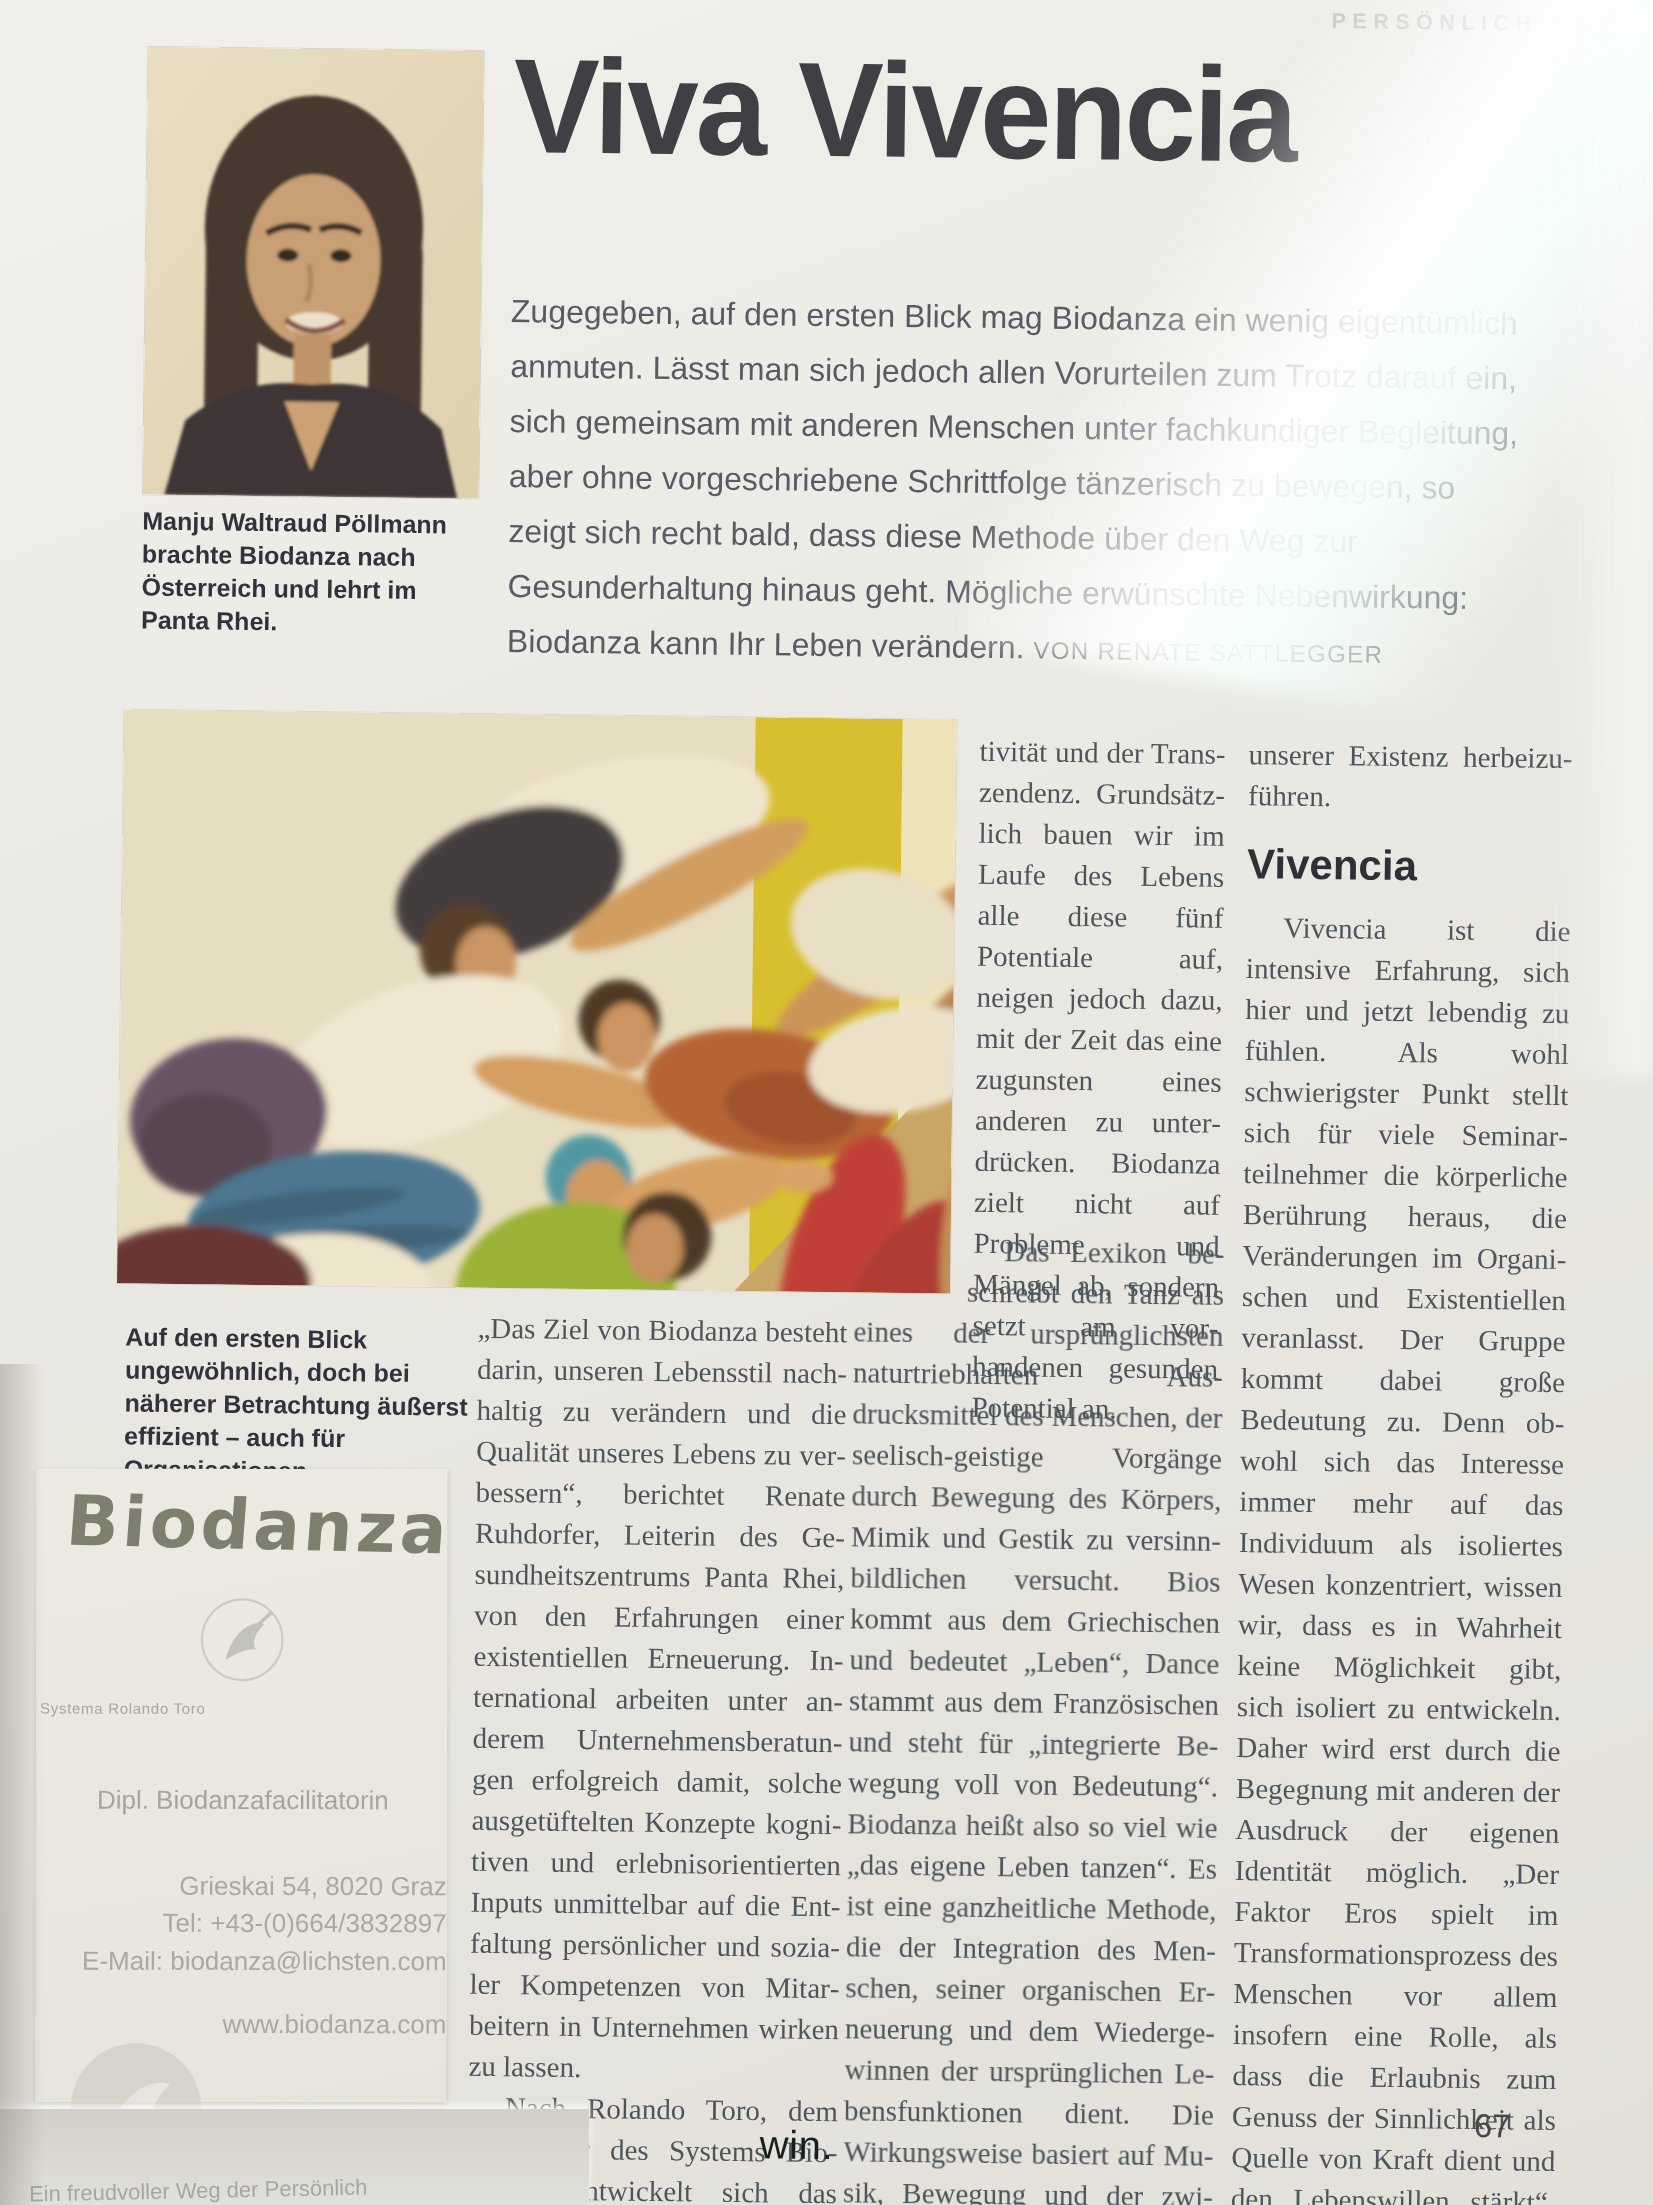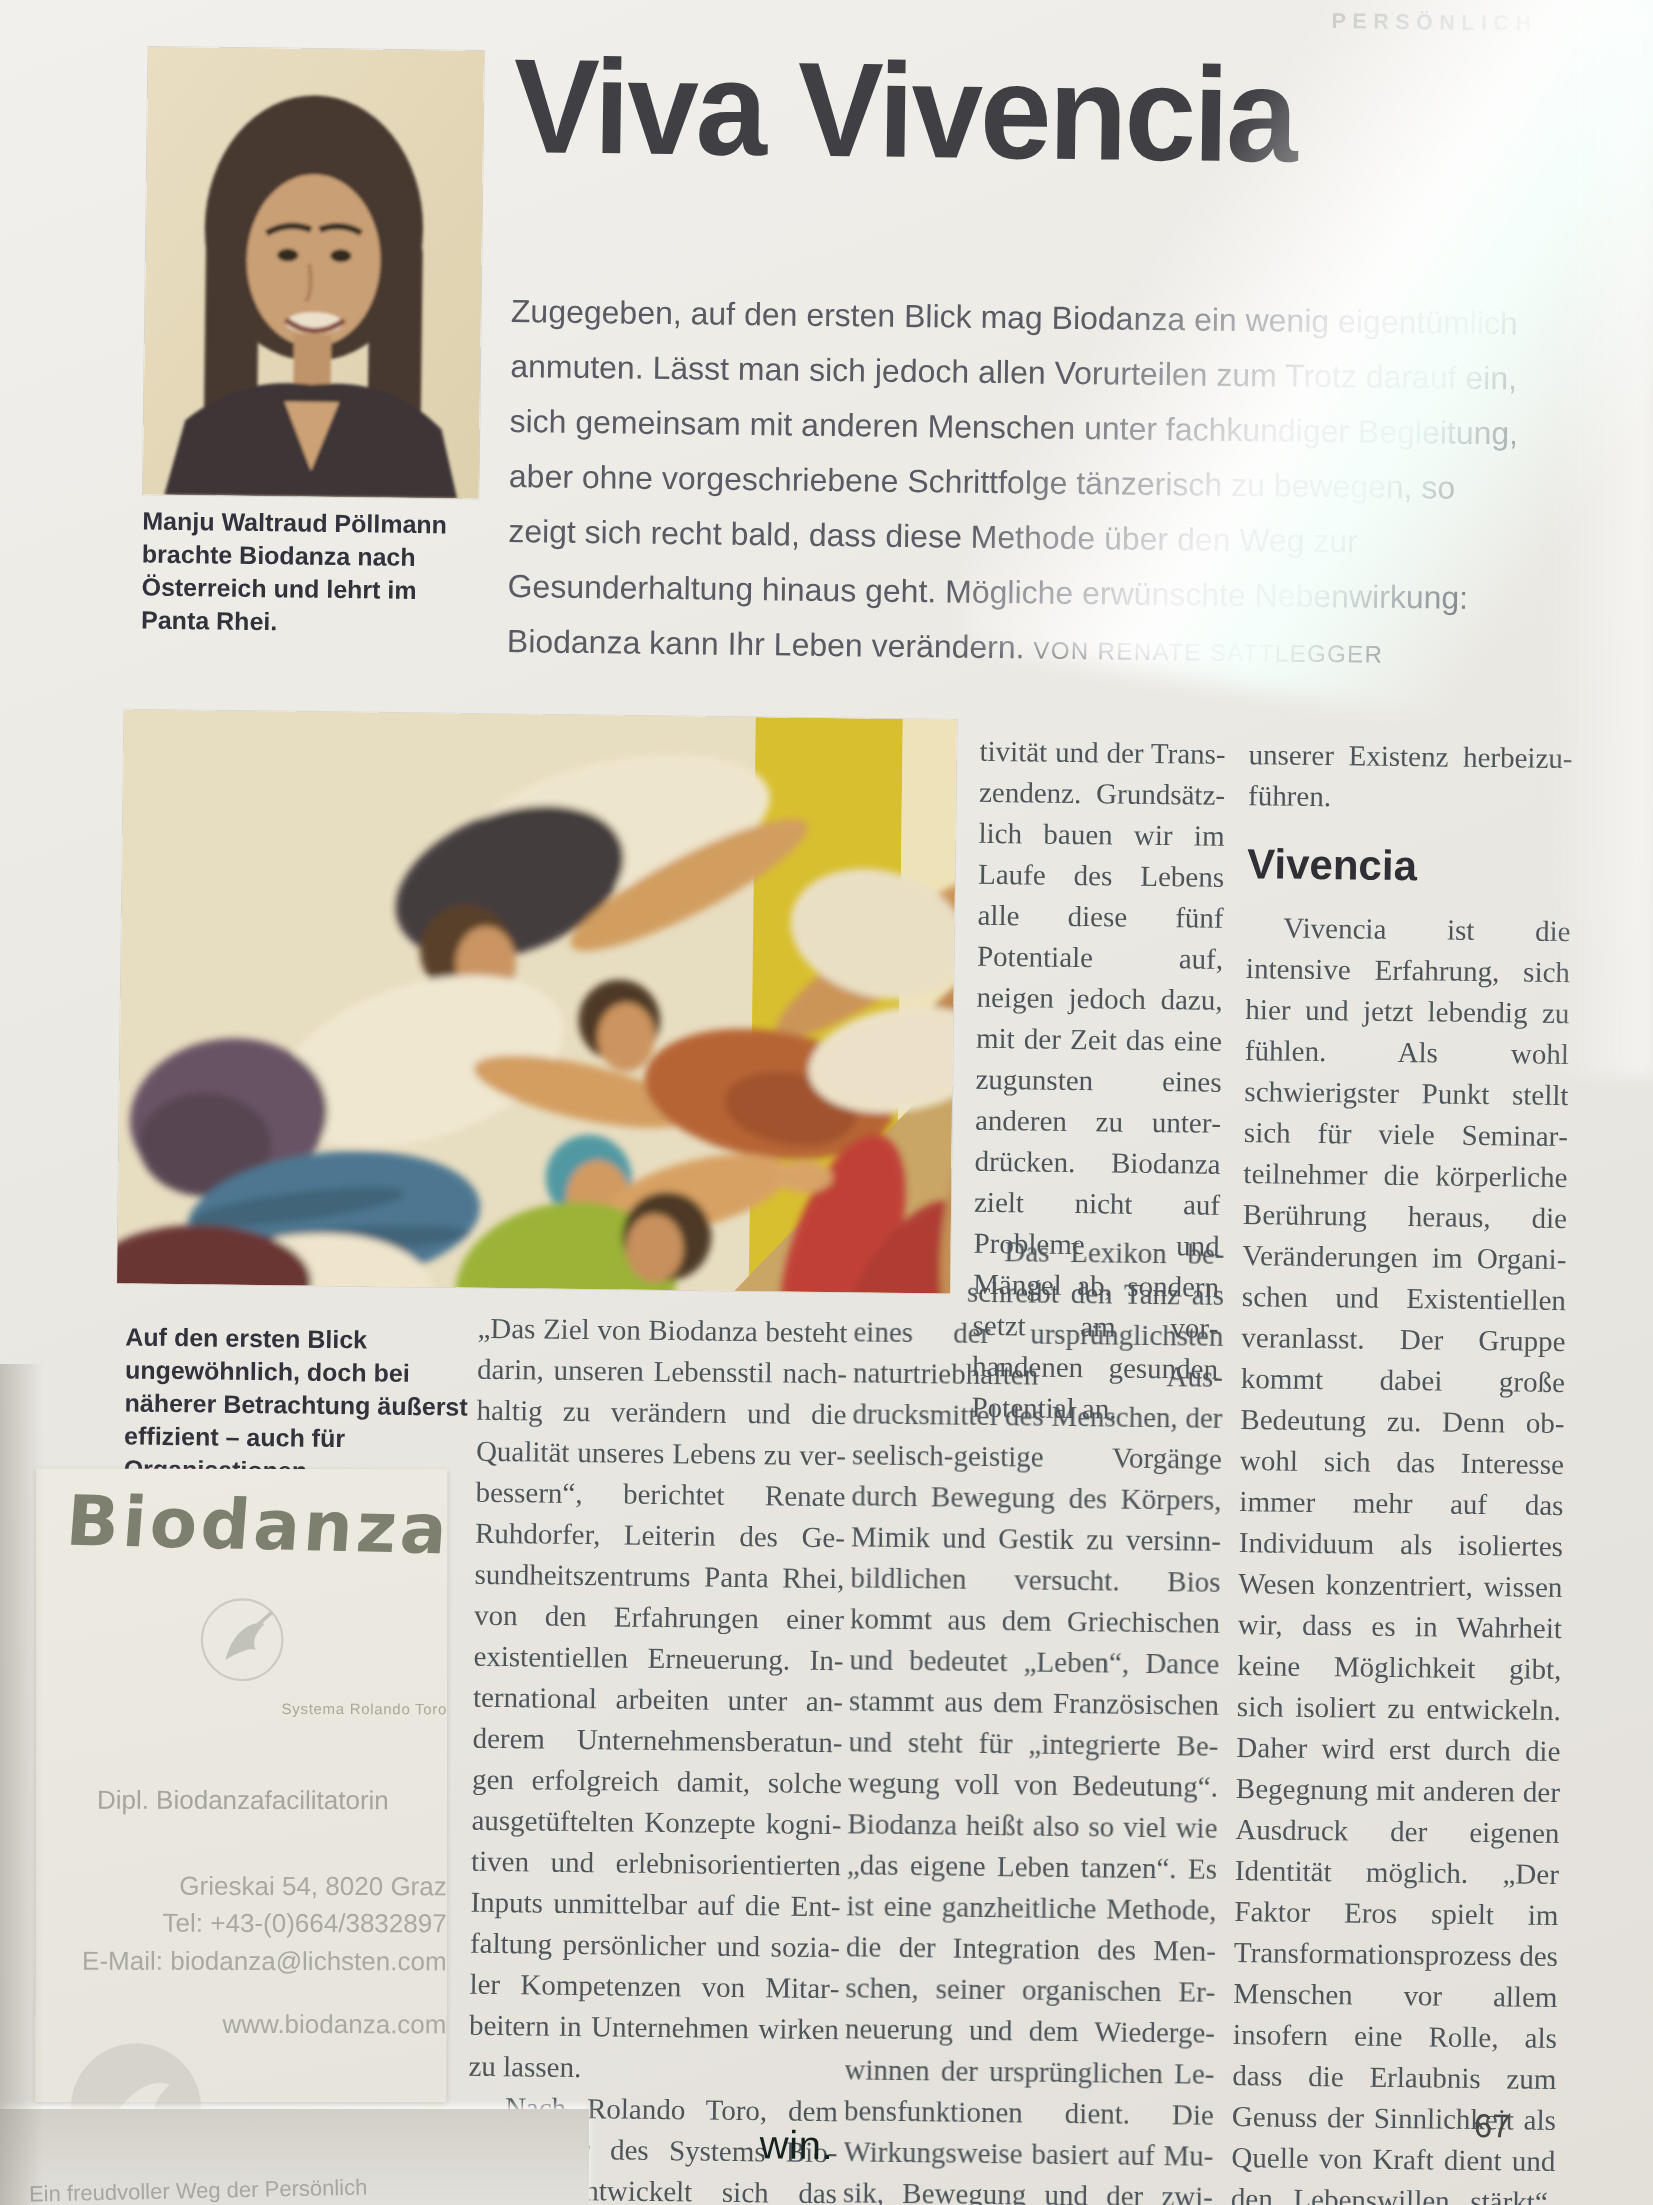--- a/index.html
+++ b/index.html
@@ -31,21 +31,21 @@
   .col2b{position:absolute;left:859px;top:1229px;width:370px;}
   .col3{position:absolute;left:1247px;top:729px;width:324px;}
   .indent{text-indent:37px;}
   .wrapbox{float:left;width:113px;height:80px;}
   .subhead{font-family:"Liberation Sans",sans-serif;font-size:42px;font-weight:bold;color:#2f2f35;margin:24.4px 0 18.7px 0;}
 
   
   .card{position:absolute;left:47px;top:1476px;width:411px;height:633px;background:linear-gradient(170deg,#edeae2,#e7e4db);transform:rotate(-0.6deg);overflow:hidden;box-shadow:0 1.4px 5.7px rgba(90,85,70,.25);}
   .card-logo{position:absolute;left:30px;top:16px;font-size:69px;color:#7d806f;letter-spacing:3.6px;transform:skew(-3deg) rotate(1.2deg);font-weight:bold;font-family:"DejaVu Sans",sans-serif;}
   .card-emblem{position:absolute;left:50%;top:119px;transform:translateX(-50%);opacity:.55;}
-  .card-emblem-sub{position:absolute;left:4px;right:0;top:231px;text-align:right;font-size:15px;color:#aaa69b;letter-spacing:0.7px;}
+  .card-emblem-sub{position:absolute;left:4px;right:0;top:231px;text-align:left;font-size:15px;color:#aaa69b;letter-spacing:0.7px;}
   .card-name{position:absolute;left:27px;top:271px;font-size:32px;font-weight:bold;color:#85847e;}
   .card-role{position:absolute;left:27px;font-size:26px;color:#a5a49d;margin-left:34px;}
   .card-contact{position:absolute;left:0;right:0;text-align:right;font-size:26px;color:#a9a8a1;}
 
   .watermark{position:absolute;left:83px;top:2049px;opacity:.38;z-index:6;}
 
   
   .under-strip{position:absolute;left:0;top:2109px;width:589px;height:96px;background:linear-gradient(#d2cfc8,#e2e0da);box-shadow:0 -3.6px 7.2px rgba(255,255,255,.75);z-index:4;overflow:hidden;}
   .under-text{position:absolute;left:29px;top:69px;font-size:22px;color:#a7a7a1;transform:rotate(-1.2deg);white-space:nowrap;}
 

